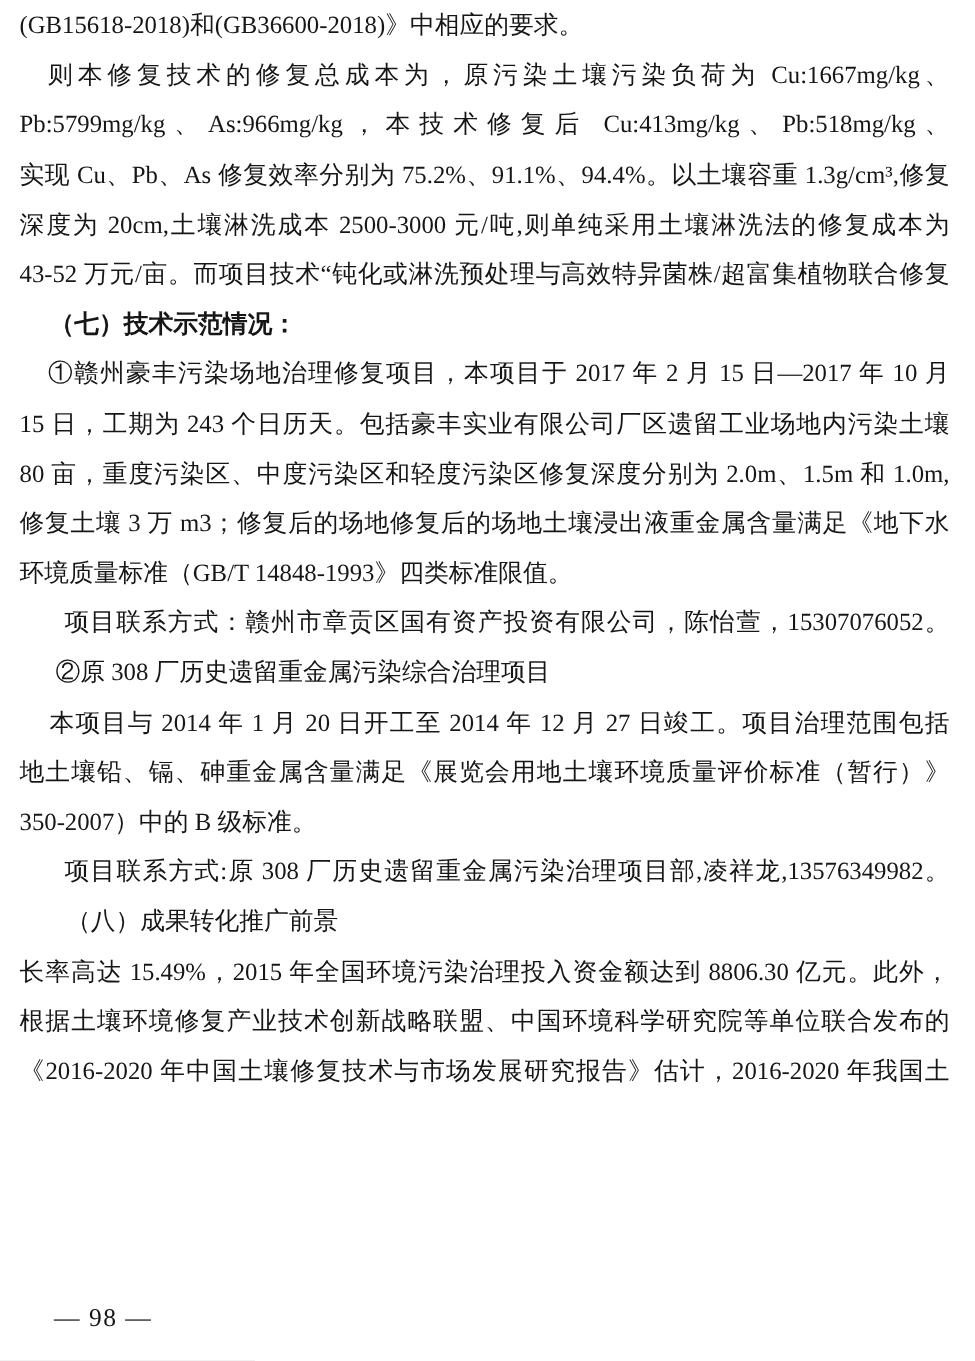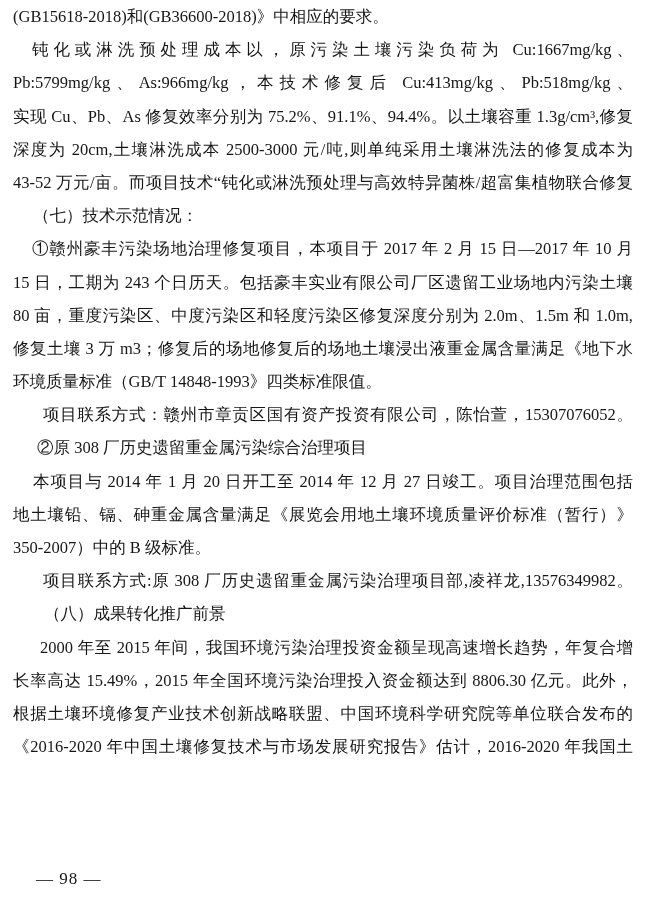--- a/index.html
+++ b/index.html
@@ -45,37 +45,36 @@
     letter-spacing: 1px;
   }
 </style>
 </head>
 <body>
 
 <div class="page">
   <div class="textblock">
 
   <div class="line">(GB15618-2018)和(GB36600-2018)》中相应的要求。</div>
-      <div class="line full" style="text-indent: 19px;">钝化或淋洗预处理成本以，原污染土壤污染负荷为 Cu:1667mg/kg、</div>
+      <div class="line full" style="text-indent: 19px;">则本修复技术的修复总成本为，原污染土壤污染负荷为 Cu:1667mg/kg、</div>
       <div class="line full">Pb:5799mg/kg、As:966mg/kg，本技术修复后 Cu:413mg/kg、Pb:518mg/kg、As:56mg/kg,</div>
       <div class="line full">实现 Cu、Pb、As 修复效率分别为 75.2%、91.1%、94.4%。以土壤容重 1.3g/cm³,修复</div>
       <div class="line full">深度为 20cm,土壤淋洗成本 2500-3000 元/吨,则单纯采用土壤淋洗法的修复成本为</div>
       <div class="line full">43-52 万元/亩。而项目技术“钝化或淋洗预处理与高效特异菌株/超富集植物联合修复</div>
-      <div class="line" style="text-indent: 20px;">（七）技术示范情况：</div>
+      <div class="line" style="text-indent: 20px; font-weight: bold;">（七）技术示范情况：</div>
       <div class="line full" style="text-indent: 19px;">①赣州豪丰污染场地治理修复项目，本项目于 2017 年 2 月 15 日—2017 年 10 月</div>
       <div class="line full">15 日，工期为 243 个日历天。包括豪丰实业有限公司厂区遗留工业场地内污染土壤</div>
       <div class="line full">80 亩，重度污染区、中度污染区和轻度污染区修复深度分别为 2.0m、1.5m 和 1.0m,</div>
       <div class="line full">修复土壤 3 万 m3；修复后的场地修复后的场地土壤浸出液重金属含量满足《地下水</div>
       <div class="line">环境质量标准（GB/T 14848-1993》四类标准限值。</div>
       <div class="line full" style="text-indent: 30px;">项目联系方式：赣州市章贡区国有资产投资有限公司，陈怡萱，15307076052。</div>
       <div class="line" style="text-indent: 24px;">②原 308 厂历史遗留重金属污染综合治理项目</div>
       <div class="line full" style="text-indent: 20px;">本项目与 2014 年 1 月 20 日开工至 2014 年 12 月 27 日竣工。项目治理范围包括</div>
       <div class="line full">地土壤铅、镉、砷重金属含量满足《展览会用地土壤环境质量评价标准（暂行）》（HJ</div>
       <div class="line">350-2007）中的 B 级标准。</div>
       <div class="line full" style="text-indent: 30px;">项目联系方式:原 308 厂历史遗留重金属污染治理项目部,凌祥龙,13576349982。</div>
       <div class="line" style="text-indent: 31px;">（八）成果转化推广前景</div>
-      <div class="line full" style="text-indent: 27px;">2000 年至 2015 年间，我国环境污染治理投资金额呈现高速增长趋势，年复合增</div>
       <div class="line full">长率高达 15.49%，2015 年全国环境污染治理投入资金额达到 8806.30 亿元。此外，</div>
       <div class="line full">根据土壤环境修复产业技术创新战略联盟、中国环境科学研究院等单位联合发布的</div>
       <div class="line full">《2016-2020 年中国土壤修复技术与市场发展研究报告》估计，2016-2020 年我国土</div>
     </div>
   <div class="footer">— 98 —</div>
 </div>
 
 </body></html>

